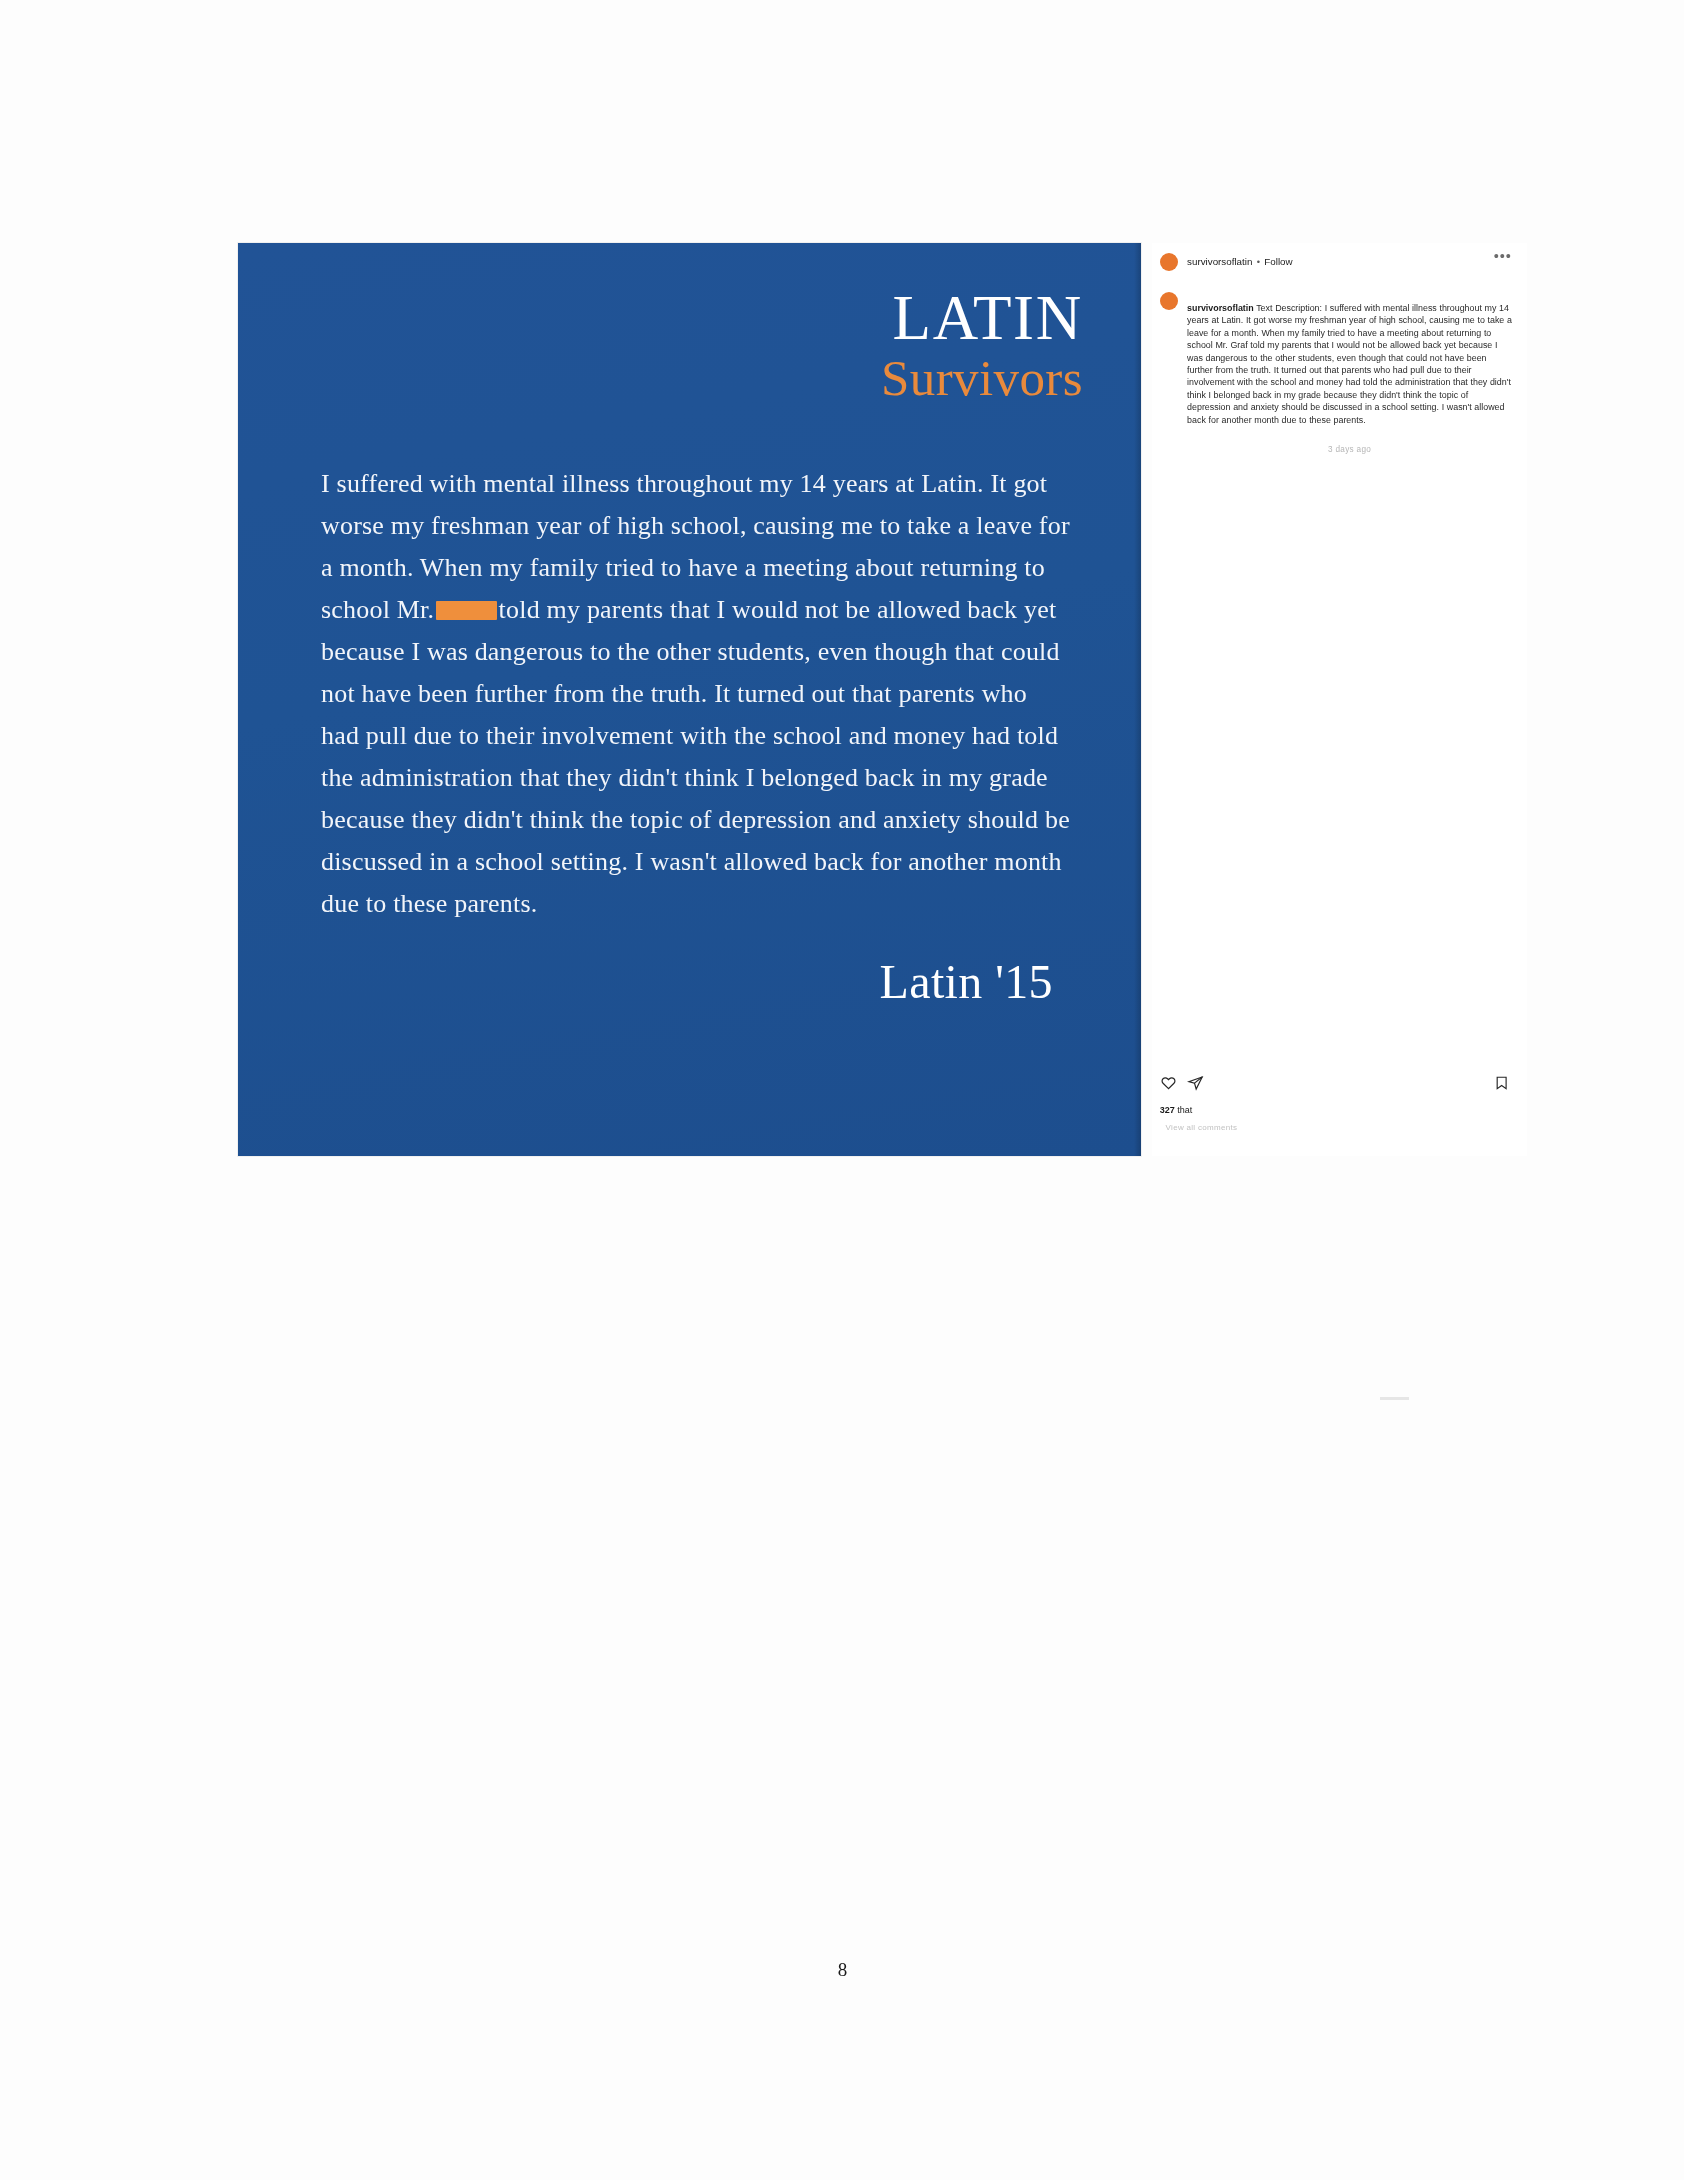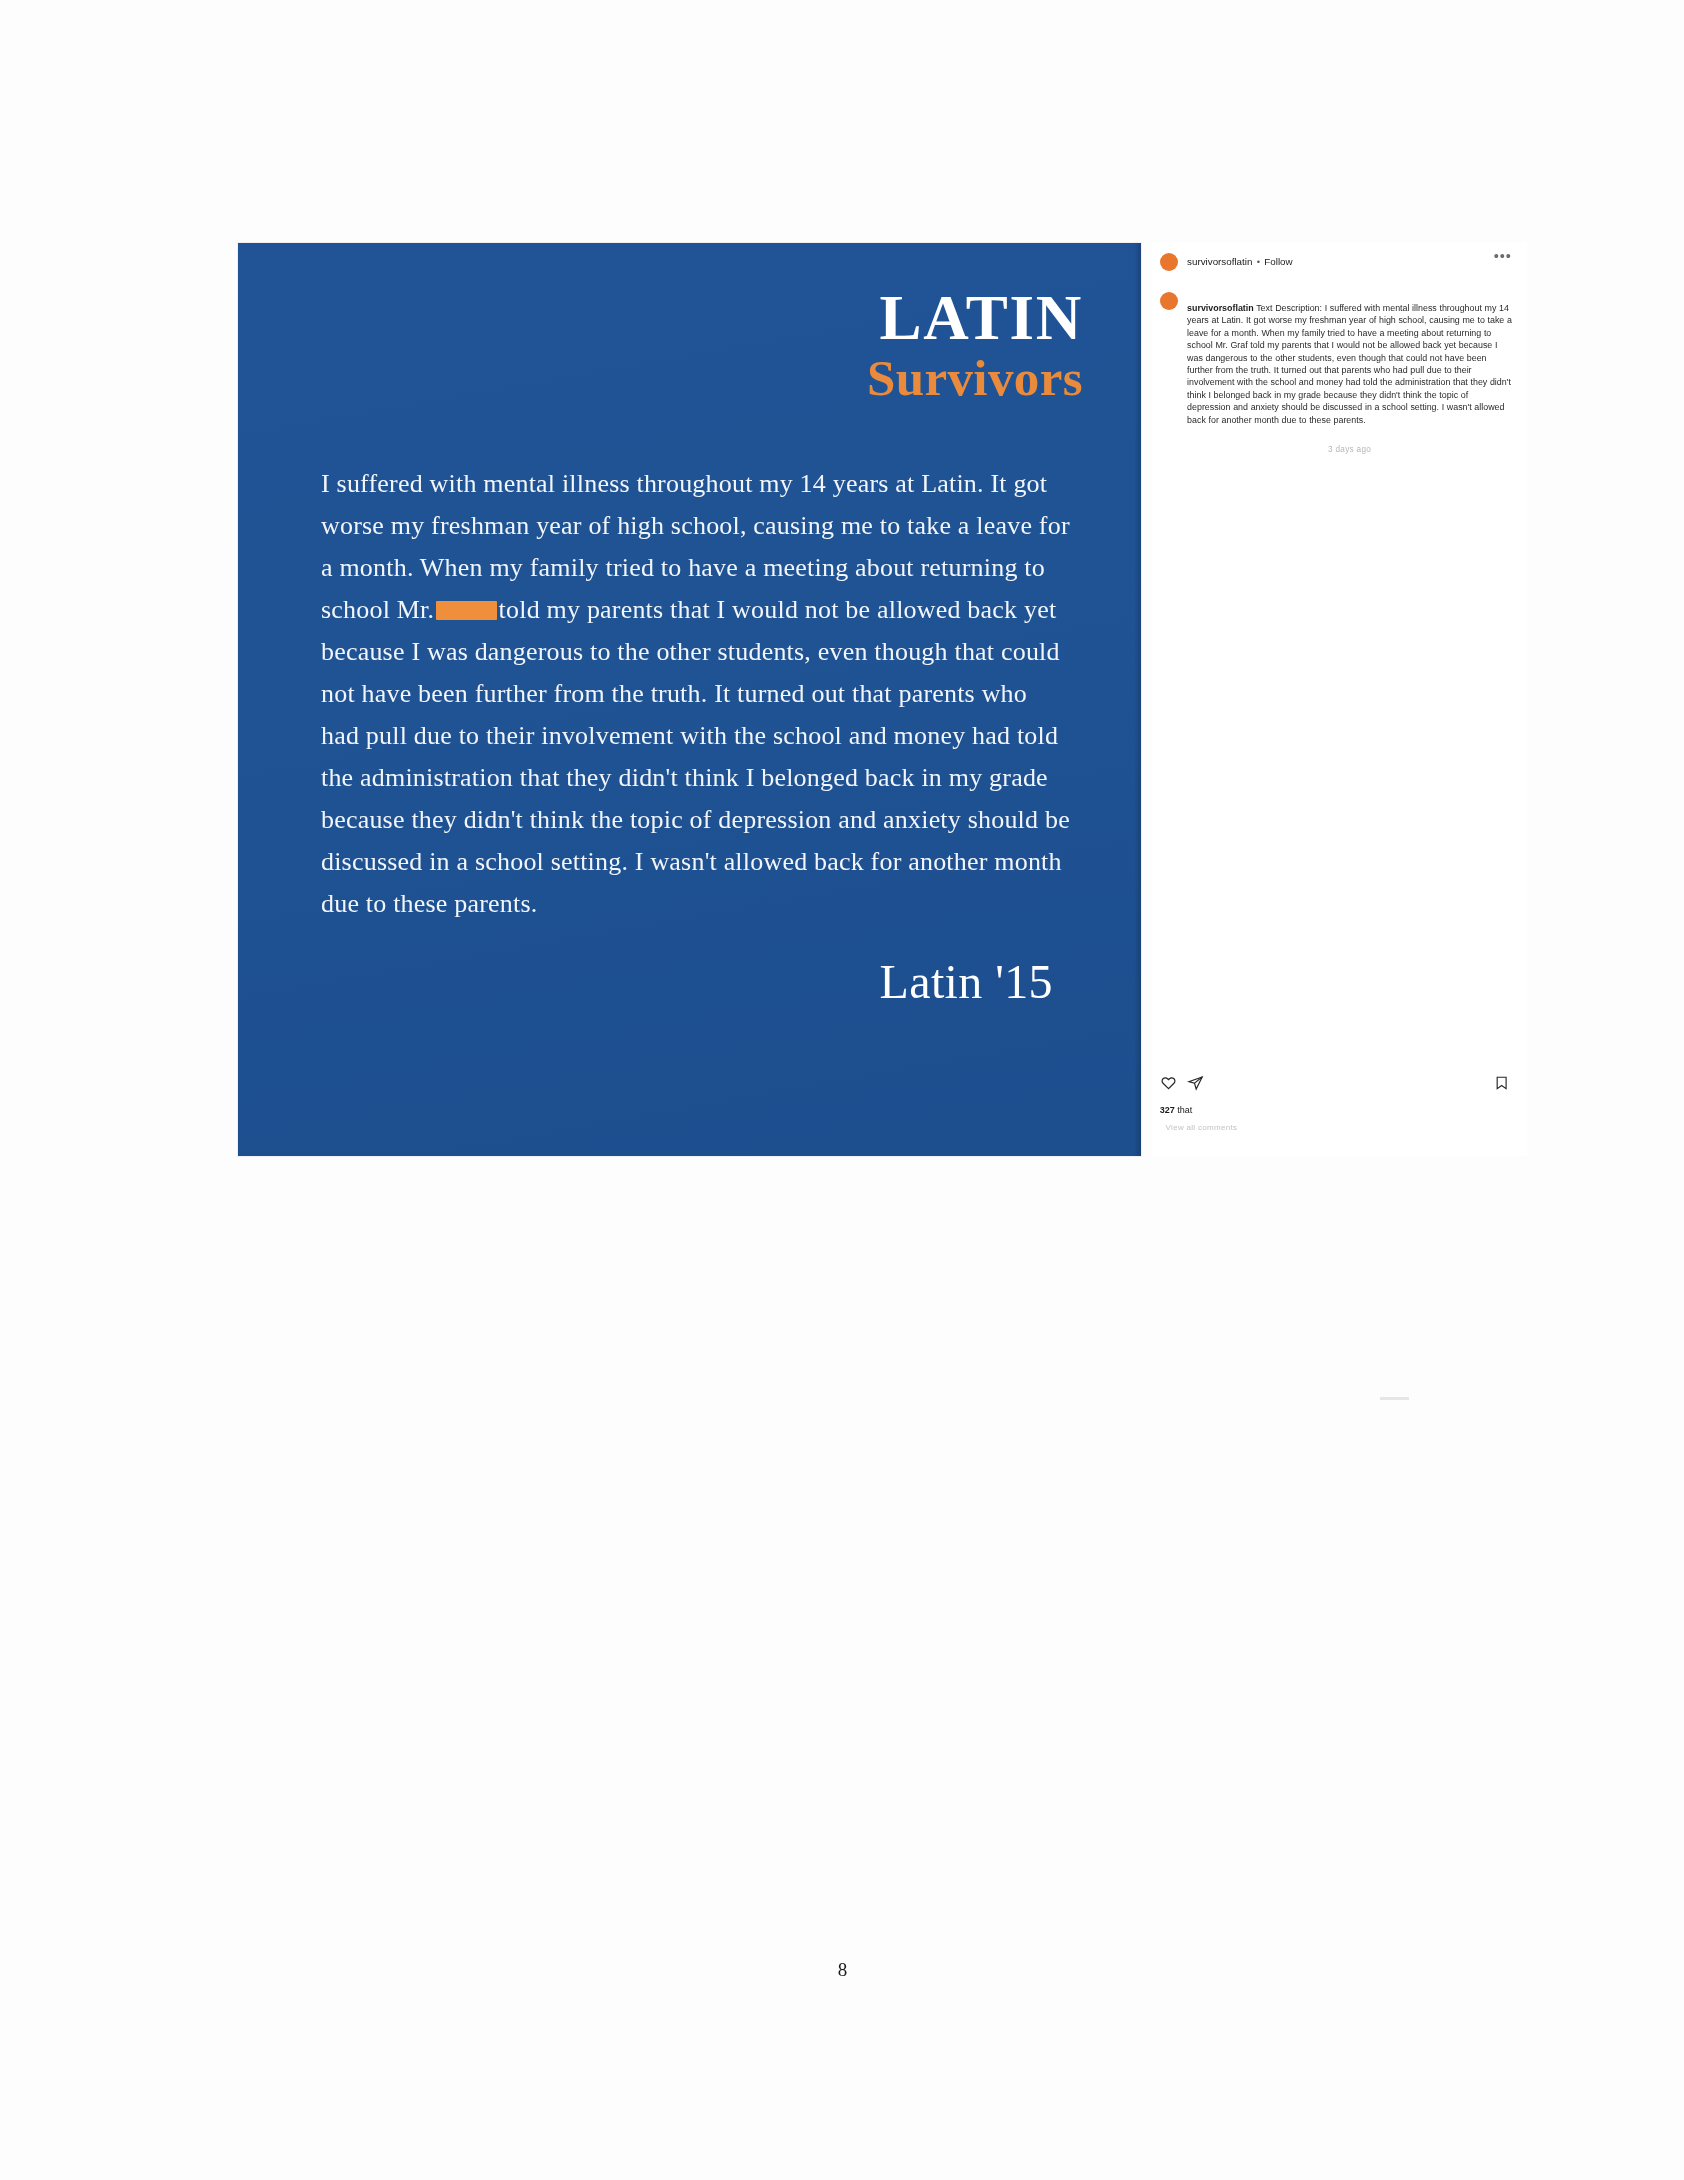--- a/index.html
+++ b/index.html
@@ -41,21 +41,20 @@
     right: 0; top: 0; bottom: 0;
     width: 6.8px;
     background: linear-gradient(90deg, rgba(0,0,0,0.0), rgba(0,0,0,0.18));
   }
 
   .title-block {
     position: absolute;
     right: 58px;
     top: 44px;
     text-align: right;
-    font-weight: bold;
   }
   .title-main {
     font-family: "Liberation Serif", serif;
     font-size: 63px;
     letter-spacing: 1.7px;
     color: #ffffff;
     line-height: 1.0;
   }
   .title-sub {
     font-family: "Liberation Serif", serif;

